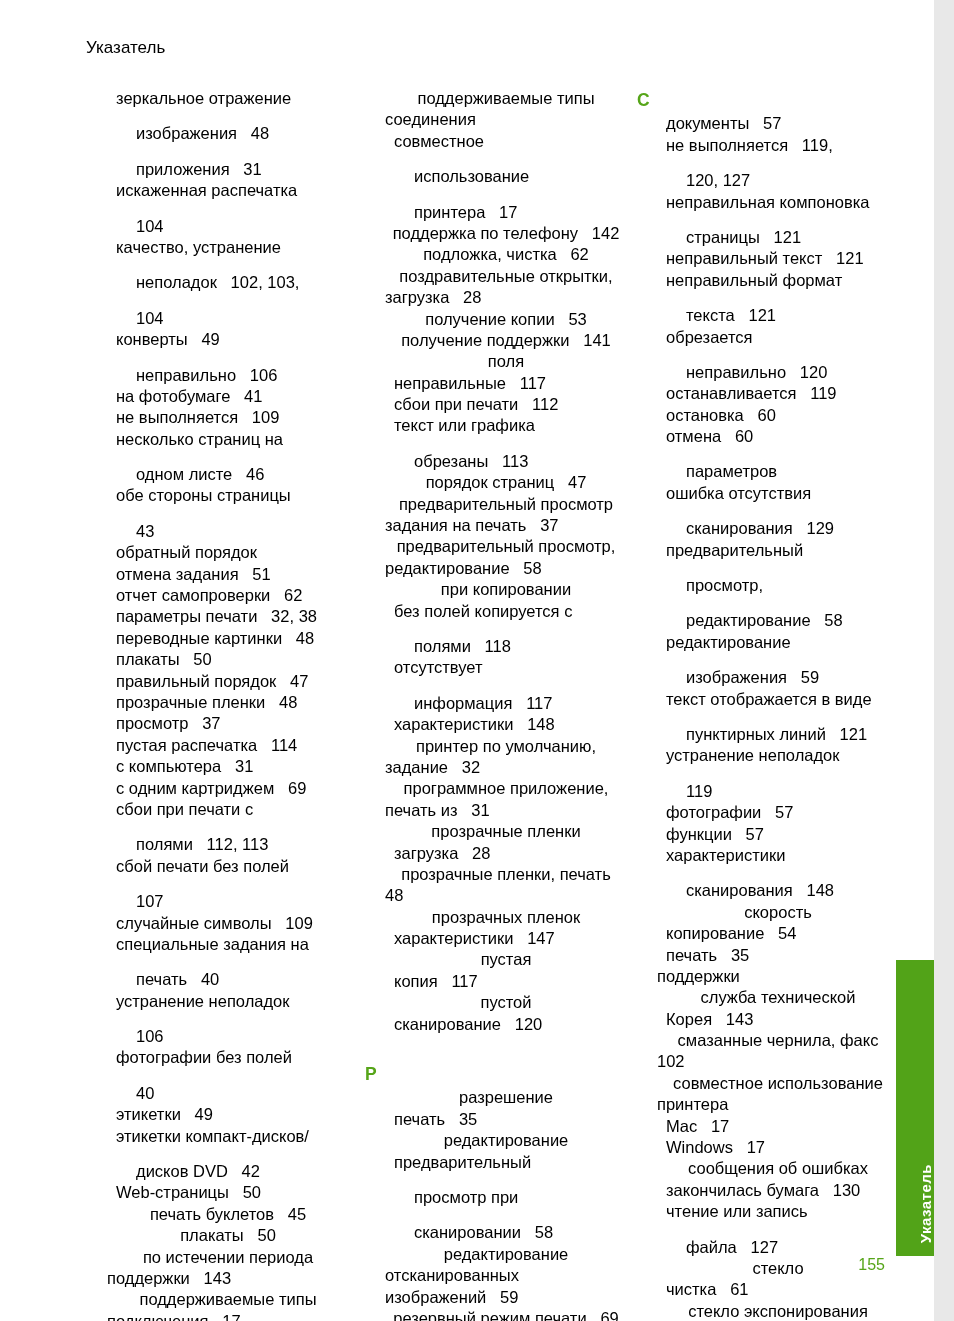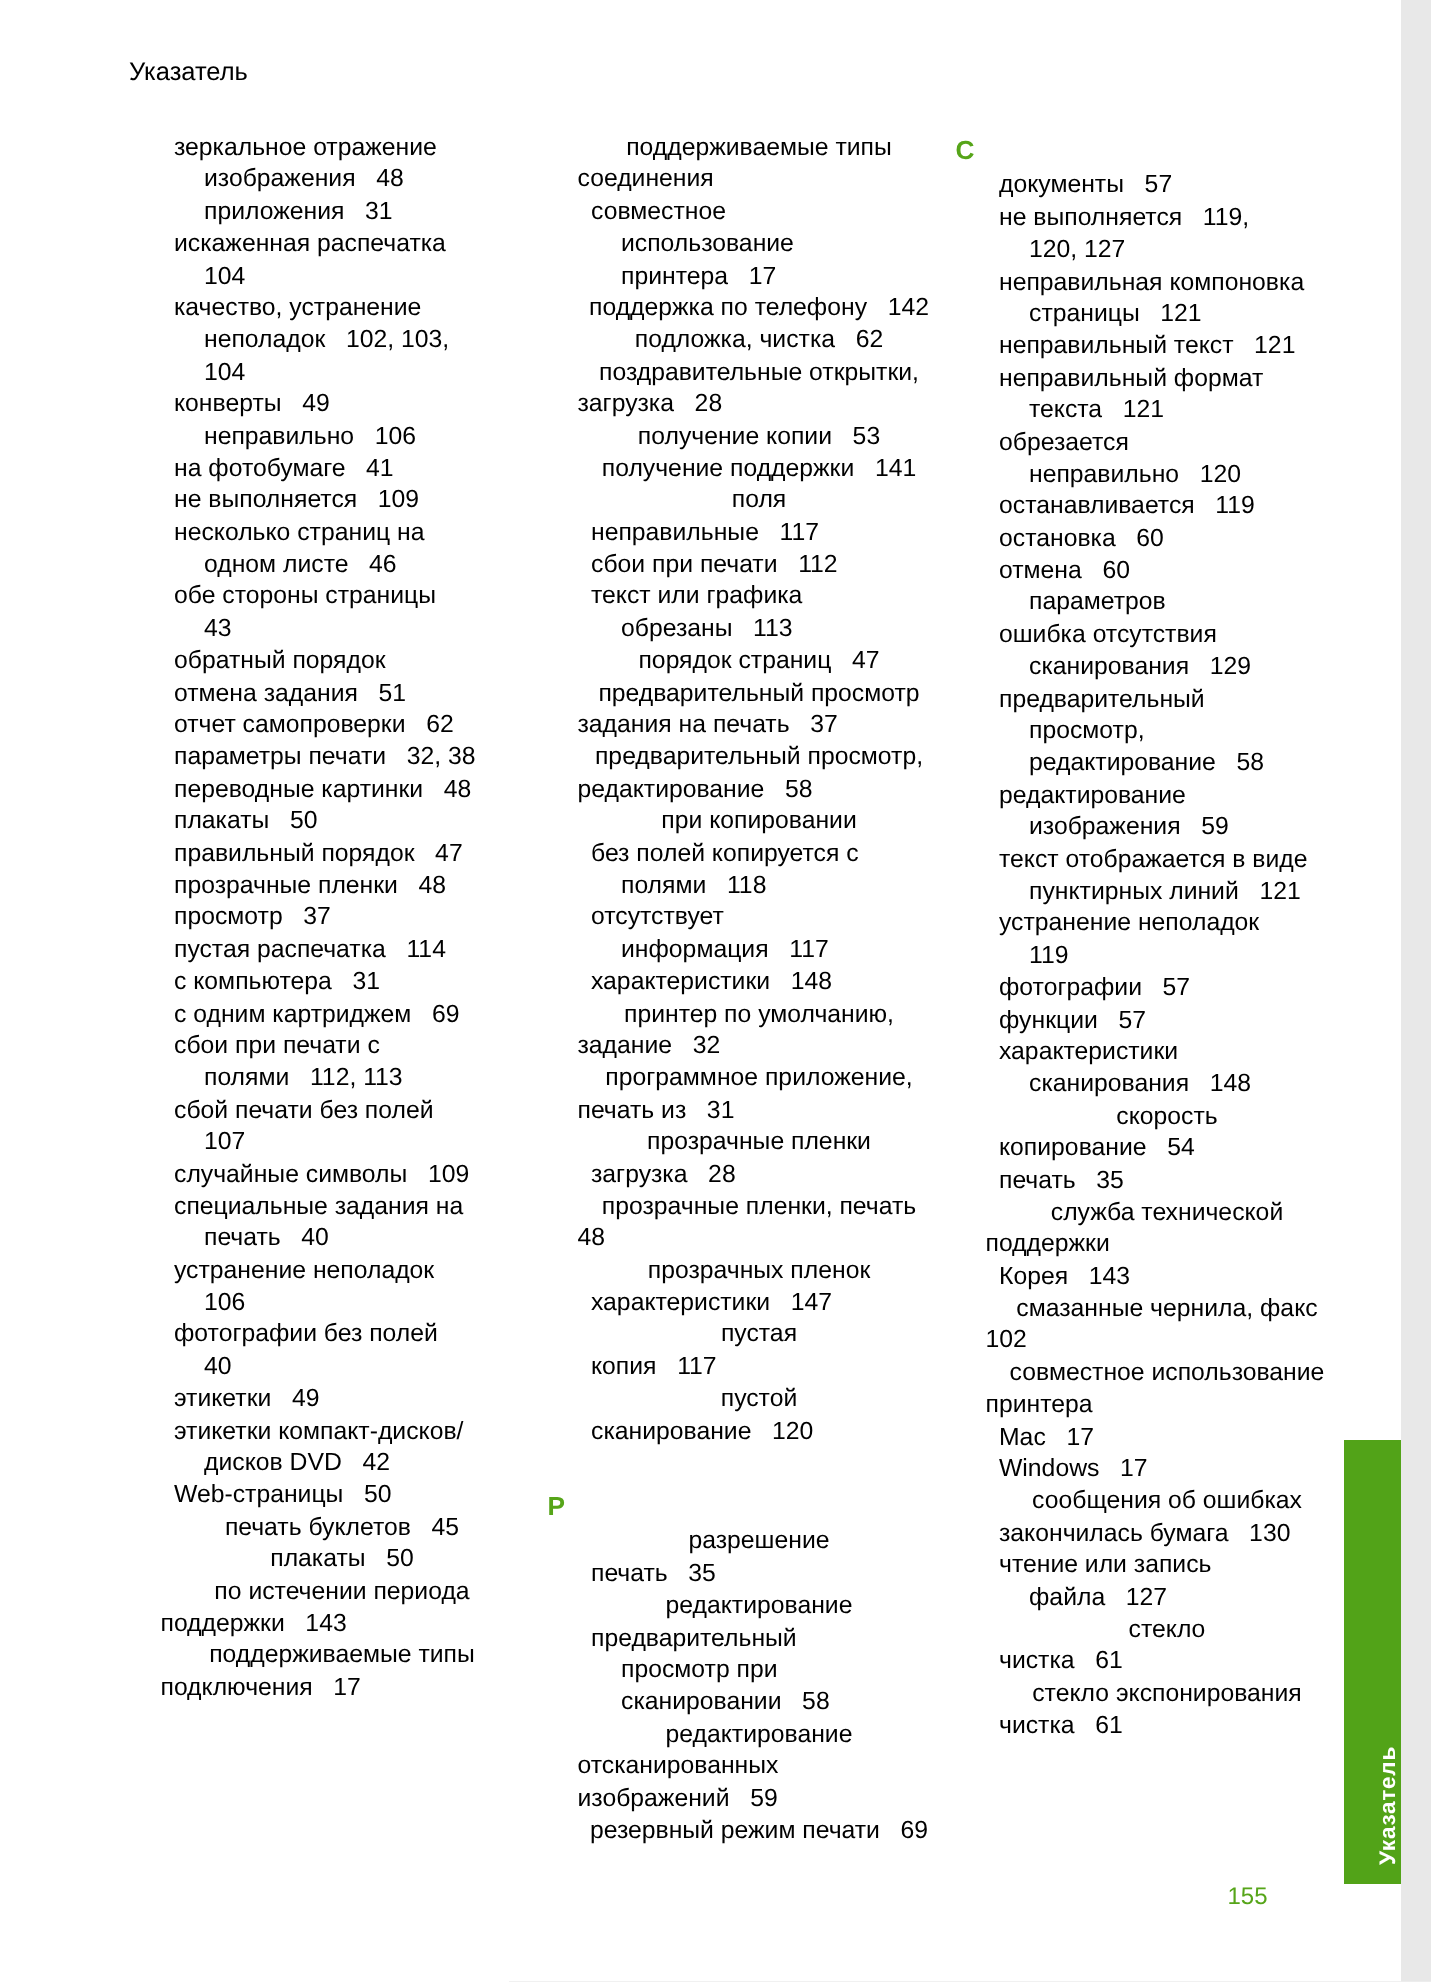--- a/index.html
+++ b/index.html
@@ -23,21 +23,21 @@
   .col2{left:365px;}
   .col3{left:637px;}
   .line{
     height:21.4px;line-height:21.4px;
     white-space:pre;
   }
   
   .m{padding-left:0;text-align:center;}
   .mw{padding-left:20px;}
   .s{padding-left:29px;}
-  .sw{padding-left:49px;}
+  .sw{padding-left:49px;margin-top:14px;}
   .sec{
     height:25.4px;line-height:25.4px;margin-top:27px;
     padding-left:0;
     font-weight:bold;font-size:17.5px;
     color:#56a519;
     white-space:pre;
   }
   .sec:first-child{margin-top:0;}
   .side-tab{
     position:absolute;left:896px;top:960px;width:58px;height:296px;
@@ -45,21 +45,21 @@
     display:flex;justify-content:center;align-items:flex-end;
     padding-bottom:13px;box-sizing:border-box;
   }
   .side-tab-label{
     writing-mode:vertical-rl;
     transform:rotate(180deg);
     color:#ffffff;font-weight:bold;font-size:15px;letter-spacing:0.5px;
     white-space:pre;
   }
   .page-number{
-    position:absolute;left:720px;top:1256px;width:125px;
+    position:absolute;left:760px;top:1256px;width:125px;
     text-align:right;
     font-size:16px;color:#56a519;
   }
 </style>
 </head>
 <body>
 
 <div class="page">
 
   <div class="page-header">Указатель</div>
@@ -196,22 +196,22 @@
       <div class="line sw">пунктирных линий   121</div>
       <div class="line s">устранение неполадок</div>
       <div class="line sw">119</div>
       <div class="line s">фотографии   57</div>
       <div class="line s">функции   57</div>
       <div class="line s">характеристики</div>
       <div class="line sw">сканирования   148</div>
       <div class="line m">скорость</div>
       <div class="line s">копирование   54</div>
       <div class="line s">печать   35</div>
+      <div class="line mw">поддержки</div>
       <div class="line m">служба технической</div>
-      <div class="line mw">поддержки</div>
       <div class="line s">Корея   143</div>
       <div class="line m">смазанные чернила, факс</div>
       <div class="line mw">102</div>
       <div class="line m">совместное использование</div>
       <div class="line mw">принтера</div>
       <div class="line s">Mac   17</div>
       <div class="line s">Windows   17</div>
       <div class="line m">сообщения об ошибках</div>
       <div class="line s">закончилась бумага   130</div>
       <div class="line s">чтение или запись</div>

